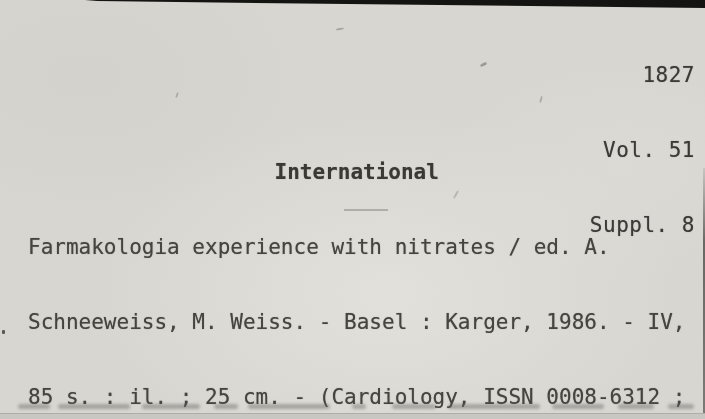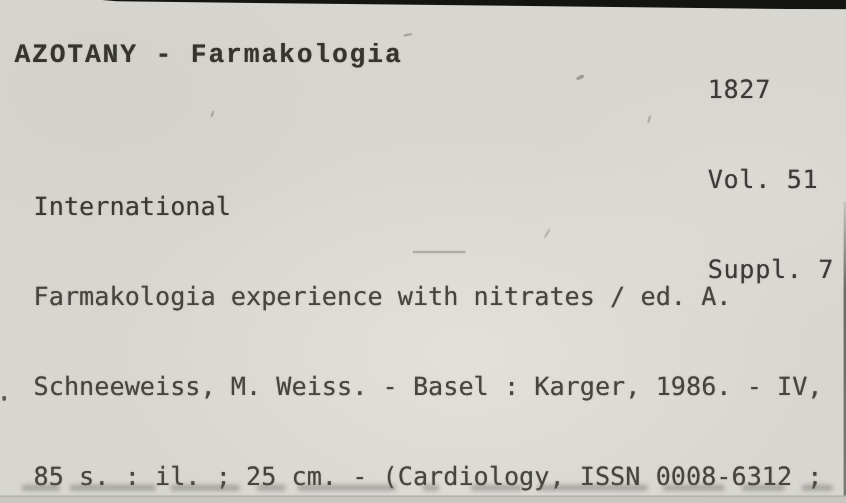--- a/index.html
+++ b/index.html
@@ -18,29 +18,29 @@
   .txt{filter:blur(.3px); text-shadow:0 0 1px rgba(72,70,64,.55);}
   .heading{
     position:absolute; left:12px; top:34px;
     font-family:"Liberation Mono", monospace;
     font-weight:bold; font-size:22px; letter-spacing:1.5px;
     color:var(--heading_ink,#35342f);
     white-space:pre;
   }
   .corner{
     position:absolute; top:13px; right:10px;
-    text-align:left; font-size:21px; line-height:25px;
+    text-align:right; font-size:21px; line-height:25px;
     letter-spacing:.5px; color:#3b3a36; white-space:pre;
   }
   .entry{
     position:absolute; left:28px; top:110px;
     font-size:21px; line-height:25px; white-space:pre;
     color:var(--ink,#45443f);
   }
-  .entry-title{font-weight:normal; color:#3a3934;}
+  .entry-title{font-weight:bold; color:#3a3934;text-align:center;}
   
   .top-edge{
     position:absolute; top:0; left:85px; right:0; height:8px;
     background:#141412;
     clip-path:polygon(0 0,100% 0,100% 100%,2% 14%);
     filter:blur(.4px);
   }
   .right-edge{
     position:absolute; right:0; top:168px; height:248px; width:2px;
     background:linear-gradient(rgba(30,30,28,.1), rgba(30,30,28,.6) 30%, rgba(30,30,28,.5));
@@ -67,26 +67,25 @@
   }
 </style>
 </head>
 <body>
 
 <div class="card">
 
   <div class="top-edge"></div>
   <div class="right-edge"></div>
 
-  <div class="heading txt">AZOTANY - Farmakologia</div>
 
   <div class="corner txt">
     <div>1827</div>
     <div>Vol. 51</div>
-    <div>Suppl. 7</div>
+    <div>Suppl. 8</div>
   </div>
 
   <div class="entry txt">
     <div class="entry-title">International</div>
     <div class="entry-line">Farmakologia experience with nitrates / ed. A.</div>
     <div class="entry-line">Schneeweiss, M. Weiss. - Basel : Karger, 1986. - IV,</div>
     <div class="entry-line">85 s. : il. ; 25 cm. - (Cardiology, ISSN 0008-6312 ;</div>
     
     
   </div>

